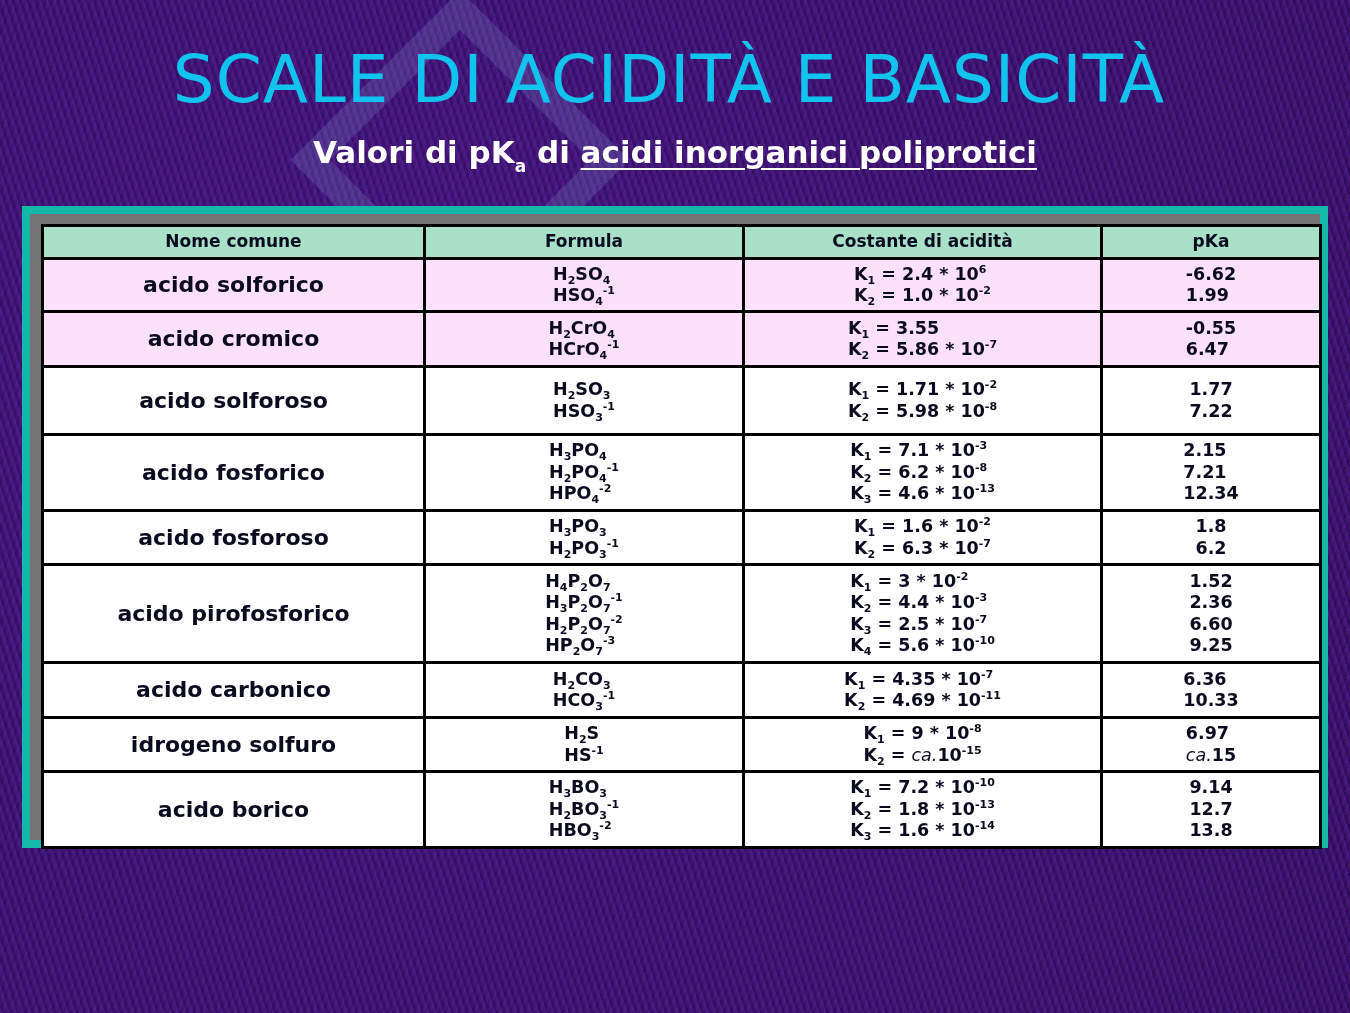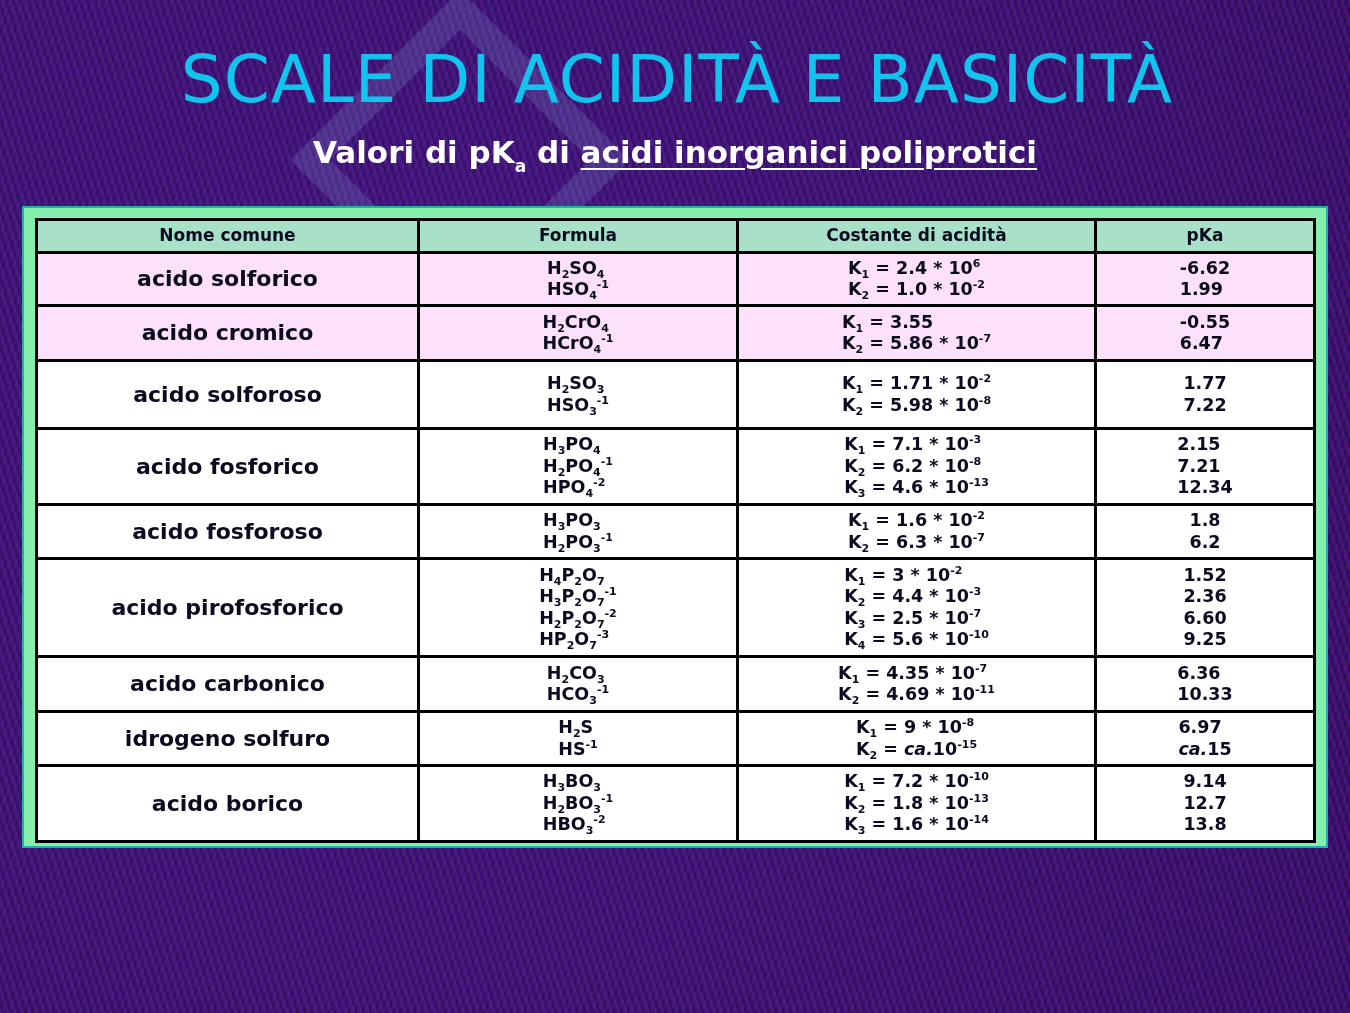--- a/index.html
+++ b/index.html
@@ -6,57 +6,57 @@
     body {
       width:1350px; height:1013px; overflow:hidden; position:relative;
       background-color:#3d1470;
       background-image:
         repeating-linear-gradient(72deg, rgba(90,40,170,0.35) 0 2px, rgba(40,10,80,0.25) 2px 5px, rgba(110,30,150,0.2) 5px 7px),
         repeating-linear-gradient(-68deg, rgba(70,20,130,0.3) 0 3px, rgba(30,5,70,0.25) 3px 6px),
         radial-gradient(circle at 30% 40%, #4a1a86 0%, #34105f 100%);
       font-family:"DejaVu Sans", sans-serif;
     }
     .title {
-      position:absolute; left:12px; top:40px; width:1330px; text-align:center;
+      position:absolute; left:4px; top:40px; width:1330px; text-align:center;
       font-family:"DejaVu Sans", sans-serif; font-size:66px; font-weight:normal;
       color:#10c4ee; letter-spacing:1px; line-height:80px;
     }
     .subtitle {
       position:absolute; left:0; top:130px; width:1350px; text-align:center;
       font-family:"DejaVu Sans", sans-serif; font-size:31px; font-weight:bold;
       color:#ffffff; line-height:44px;
     }
     .subtitle .u { text-decoration:underline; text-underline-offset:5px; text-decoration-thickness:2px; }
     .subtitle sub { font-size:17px; vertical-align:-9px; line-height:0; }
     .watermark {
       position:absolute; left:340px; top:40px; width:240px; height:240px;
       transform:rotate(45deg); opacity:0.18; pointer-events:none;
       border:28px solid #8fb8e8; box-sizing:border-box;
     }
     .frame {
       position:absolute; left:22px; top:206px; width:1306px; height:642px;
-      box-sizing:border-box; border:2px solid #14b8a6; background:#86efac;
+      box-sizing:border-box; border:8px solid #14b8a6; background:#737373;
     }
     table.acids {
       position:absolute; left:11px; top:10px; width:1278px;
       border-collapse:collapse; table-layout:fixed;
       font-family:"DejaVu Sans", sans-serif; font-weight:bold; font-size:17.5px; color:#0b0b20;
     }
     table.acids td, table.acids th {
       border:3px solid #000; text-align:center; vertical-align:middle; padding:0; line-height:21.5px;
     }
     table.acids th { background:#a8e0c8; height:30px; font-size:17px; }
     tr.pink td { background:#fde0fa; }
     tr.white td { background:#ffffff; }
     .name { font-size:22px; }
     .lines { display:inline-block; text-align:left; }
     .pka .lines { text-align:left; }
     sub.s { font-size:11px; vertical-align:-4px; line-height:0; }
     sup.e { font-size:11px; vertical-align:7px; line-height:0; }
-    .it { font-style:italic; font-weight:bold; }
+    .it { font-style:italic; font-weight:normal; }
   </style>
 </head>
 <body>
 
 <div class="watermark"></div>
 
 <h1 class="title" style="margin:0;">SCALE DI ACIDITÀ E BASICITÀ</h1>
 
 <div class="subtitle">
   <span>Valori di pK</span><sub>a</sub><span style="white-space:pre;"> di </span><span class="u">acidi inorganici poliprotici</span>

